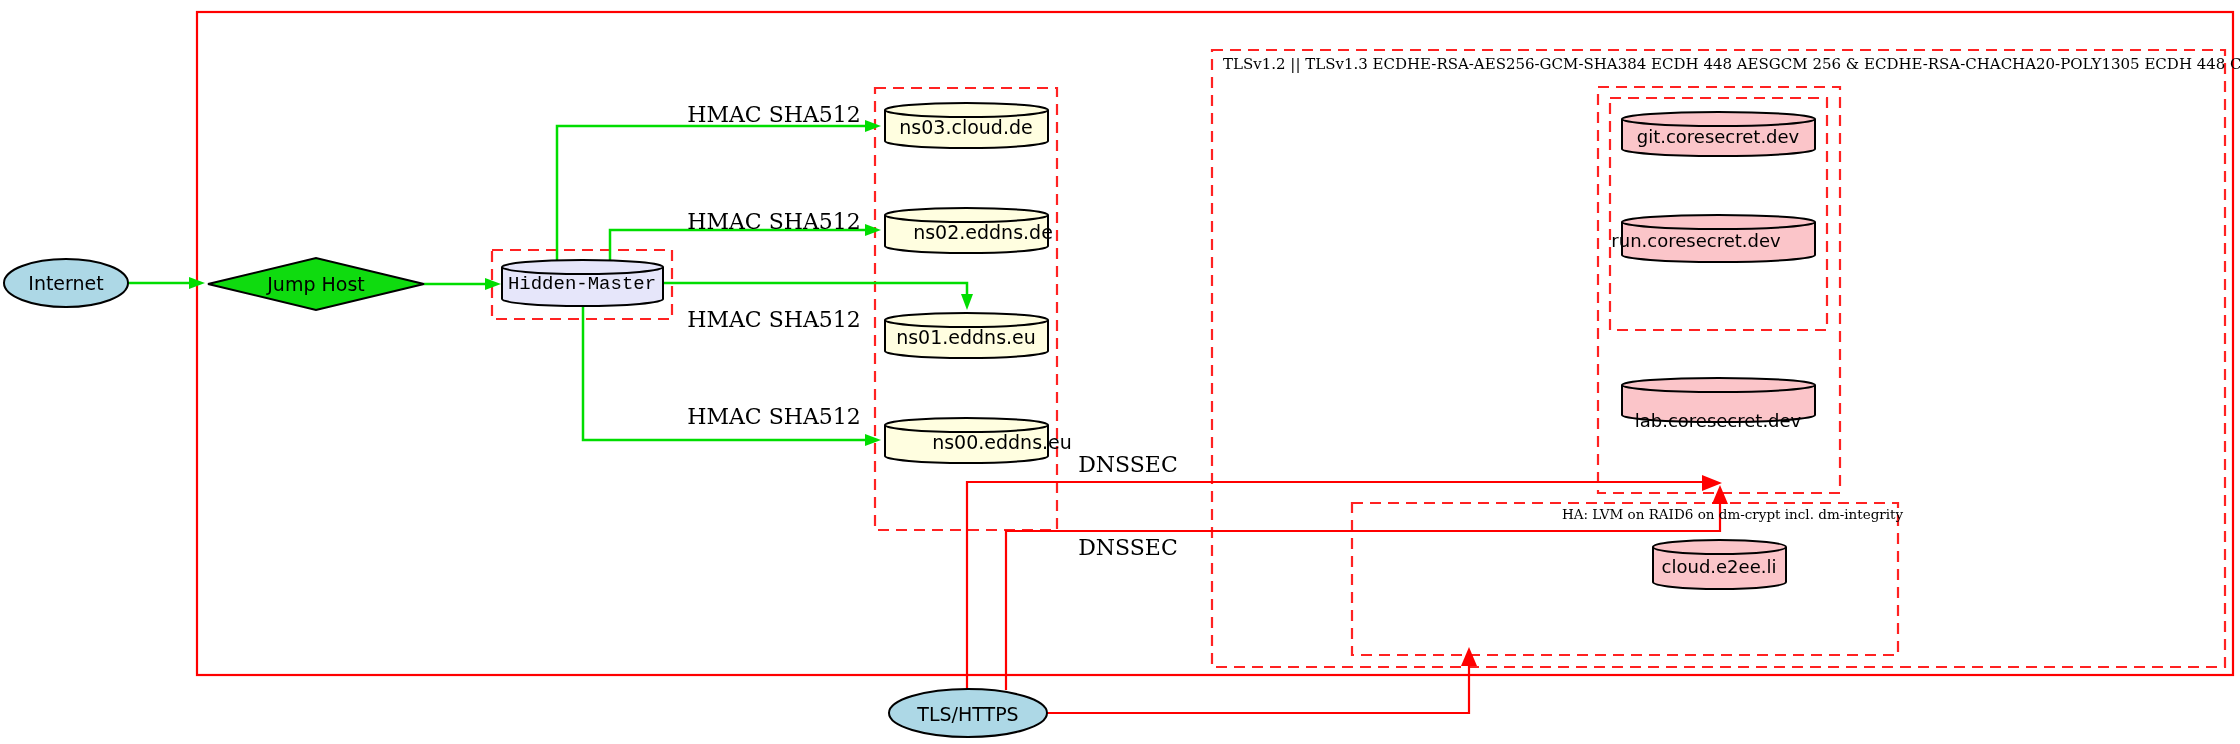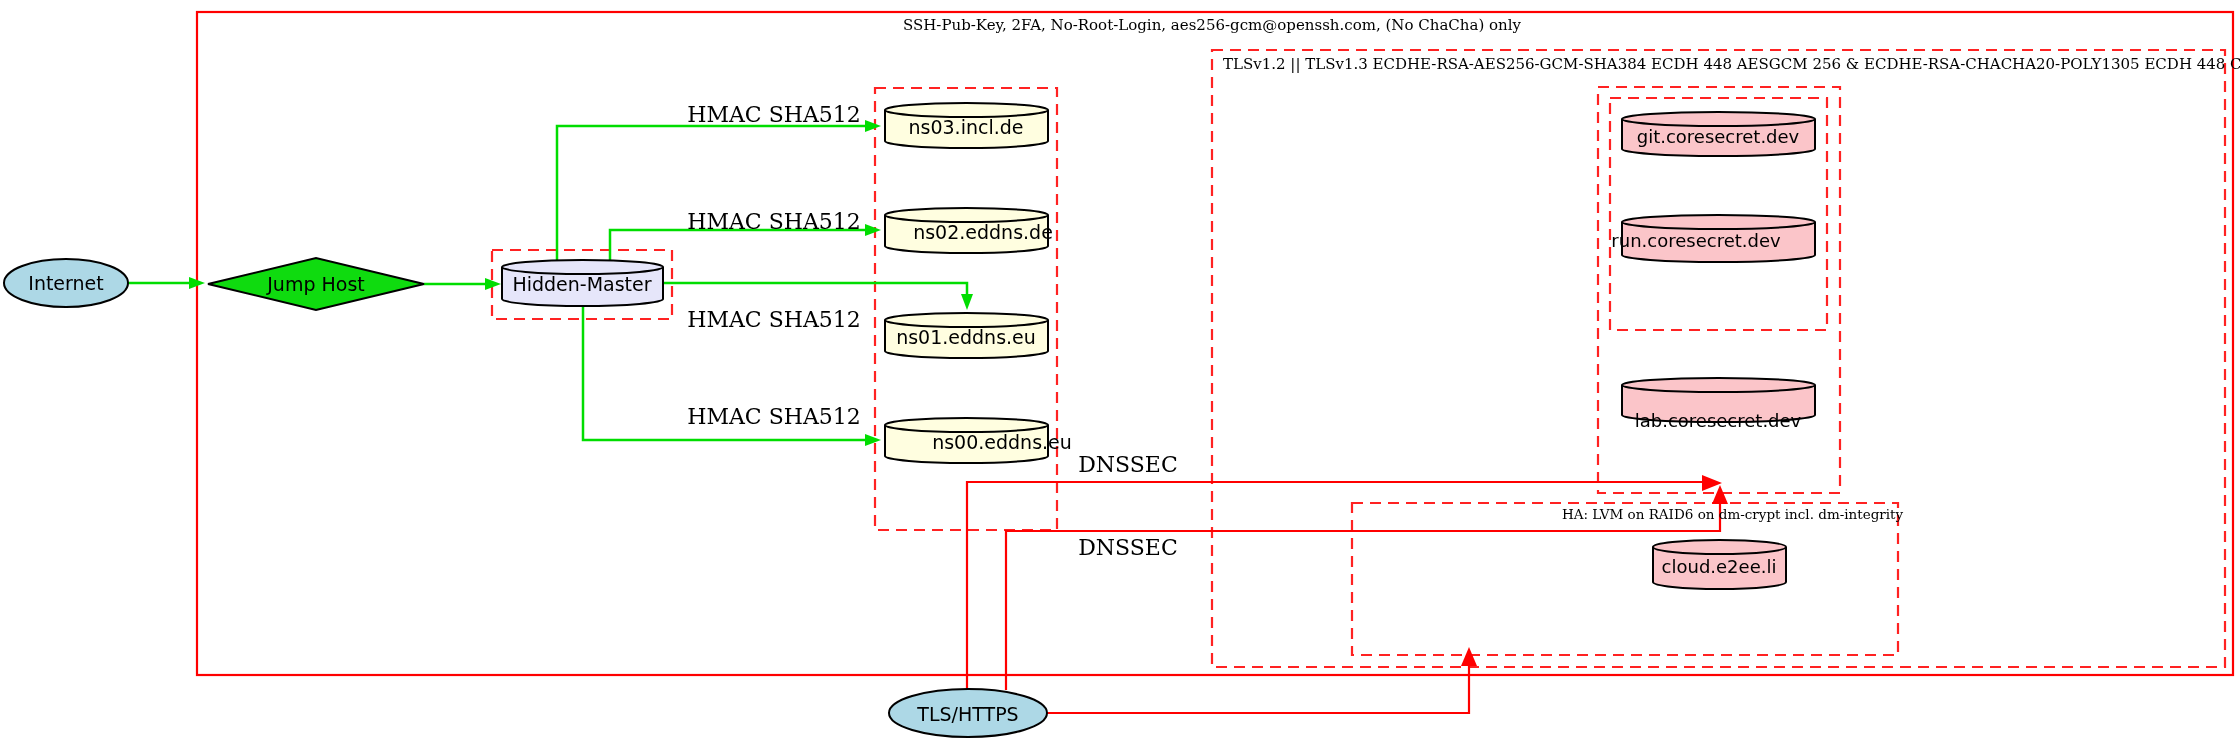--- a/index.html
+++ b/index.html
@@ -88,28 +88,27 @@
       <path d="M1622,385 A96.5,7 0 0 0 1815,385" fill="none" stroke="#000" stroke-width="2"></path>
     </g>
     <g>
       <path d="M1653,547 A66.5,7 0 0 1 1786,547 L1786,582 A66.5,7 0 0 1 1653,582 Z" fill="#fbc5c9" stroke="#000" stroke-width="2"></path>
       <path d="M1653,547 A66.5,7 0 0 0 1786,547" fill="none" stroke="#000" stroke-width="2"></path>
     </g>
 
     <ellipse cx="968" cy="713" rx="79" ry="24" fill="#add8e6" stroke="#000" stroke-width="2"></ellipse>
   </svg>
 
-  <div class="lbl clu-lbl clu-lbl-center" style="left:1212px;top:25px;">SSH-Pub-Key, 2FA, No-Root-Login, aes256-gcm@openssh.com, (No ChaCha) only</div>
   <div class="lbl clu-lbl clu-lbl-left" style="left:1223px;top:64px;">TLSv1.2 || TLSv1.3 ECDHE-RSA-AES256-GCM-SHA384 ECDH 448 AESGCM 256 &amp; ECDHE-RSA-CHACHA20-POLY1305 ECDH 448 ChaCha20 256</div>
   <div class="lbl clu-lbl-ha" style="left:1562px;top:514px;">HA: LVM on RAID6 on dm-crypt incl. dm-integrity</div>
 
   <div class="lbl node-lbl" style="left:66px;top:283px;">Internet</div>
   <div class="lbl node-lbl" style="left:316px;top:284px;">Jump Host</div>
-  <div class="lbl node-lbl" style="left:582px;top:284px;">Hidden-Master</div>
-  <div class="lbl node-lbl" style="left:966px;top:127px;">ns03.incl.de</div>
+  <div class="lbl node-lbl" style="left:582px;top:284px;font-family:Liberation Mono, monospace;">Hidden-Master</div>
+  <div class="lbl node-lbl" style="left:966px;top:127px;">ns03.cloud.de</div>
   <div class="lbl node-lbl" style="left:966px;top:232px;margin-left:17px;">ns02.eddns.de</div>
   <div class="lbl node-lbl" style="left:966px;top:337px;">ns01.eddns.eu</div>
   <div class="lbl node-lbl" style="left:966px;top:442px;margin-left:36px;">ns00.eddns.eu</div>
   <div class="lbl node-lbl-sm" style="left:1718px;top:136px;">git.coresecret.dev</div>
   <div class="lbl node-lbl-sm" style="left:1696px;top:240px;">run.coresecret.dev</div>
   <div class="lbl node-lbl-sm" style="left:1718px;top:420px;">lab.coresecret.dev</div>
   <div class="lbl node-lbl-sm" style="left:1719px;top:566px;">cloud.e2ee.li</div>
   <div class="lbl node-lbl" style="left:968px;top:714px;">TLS/HTTPS</div>
 
   <div class="lbl edge-lbl" style="left:774px;top:114px;">HMAC SHA512</div>

